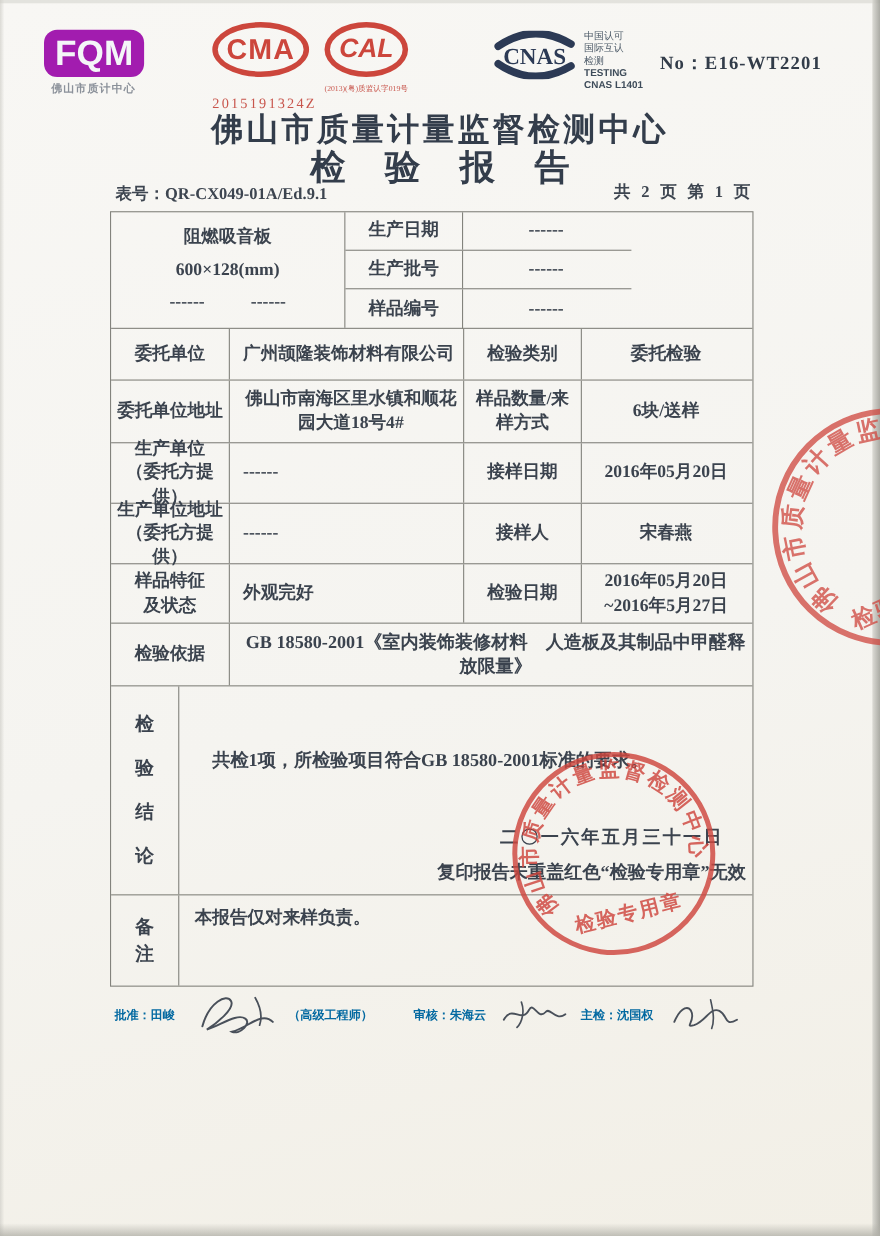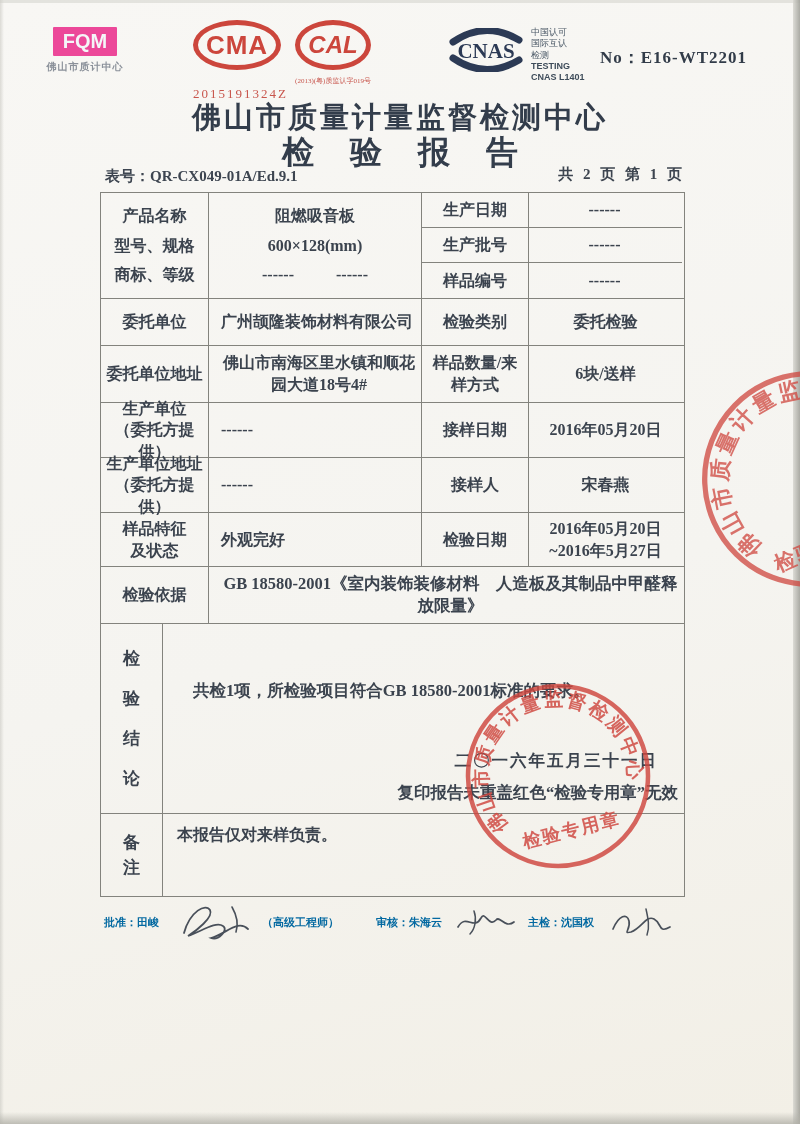--- a/index.html
+++ b/index.html
@@ -17,22 +17,22 @@
     background:linear-gradient(to right,#d8d7d1,#9d9d96); opacity:.85; }
   .edge-bottom { position:absolute; left:0; bottom:0; width:100%; height:12px;
     background:linear-gradient(to bottom,rgba(200,199,190,0),#b1b0a8); opacity:.8; }
   .edge-top { position:absolute; top:0; left:0; width:100%; height:3px; background:#d5d5cf; opacity:.6; }
   .edge-left { position:absolute; top:0; left:0; width:4px; height:100%;
     background:linear-gradient(to right,#cfcec8,rgba(210,209,202,0)); opacity:.7; }
 
   
   .hdr { position:absolute; top:0; left:0; width:100%; height:95px; }
   .fqm { position:absolute; left:40px; top:27px; width:90px; text-align:center; }
-  .fqm-box { display:inline-block; background:#ec4899; color:#f4f6f8; border-radius:1px;
-    font-weight:bold; font-size:20px; padding:3px 10px; font-family:"Liberation Sans",sans-serif; }
+  .fqm-box { display:inline-block; background:#a21caf; color:#f4f6f8; border-radius:12px;
+    font-weight:bold; font-size:32px; padding:3px 10px; font-family:"Liberation Sans",sans-serif; }
   .fqm-cap { margin-top:4px; font-size:10px; color:#8b919a; font-weight:bold; letter-spacing:1px; }
 
   .cma { position:absolute; left:193px; top:20px; text-align:center; }
   .oval { width:88px; height:50px; border:5px solid #cc463c; border-radius:50%;
     display:flex; align-items:center; justify-content:center;
     color:#cc463c; font-weight:bold; font-family:"Liberation Sans",sans-serif; }
   .cma .oval { font-size:26px; letter-spacing:1px; }
   .cma-num { margin-top:16px; color:#c8554c; font-size:13px; letter-spacing:2px; }
 
   .cal { position:absolute; left:295px; top:20px; text-align:center; }
@@ -165,25 +165,20 @@
   <div class="title2">检 验 报 告</div>
 
   <div class="meta-line">
     <span class="meta-form">表号：QR-CX049-01A/Ed.9.1</span>
     <span class="meta-pages">共 2 页  第 1 页</span>
   </div>
 
   <div class="tbl">
 
     <div class="trow" style="height:106px;">
-      <div class="c c1 colstack" style="justify-content:space-around; padding:8px 2px;">
-        <span>产品名称</span>
-        <span>型号、规格</span>
-        <span>商标、等级</span>
-      </div>
       <div class="c c2 colstack" style="justify-content:space-around; padding:8px 2px;">
         <span>阻燃吸音板</span>
         <span>600×128(mm)</span>
         <span>
           <span>------</span><span class="gap2"></span><span>------</span>
         </span>
       </div>
       <div class="prod-right">
         <div class="subrow">
           <div class="c c3">生产日期</div>

